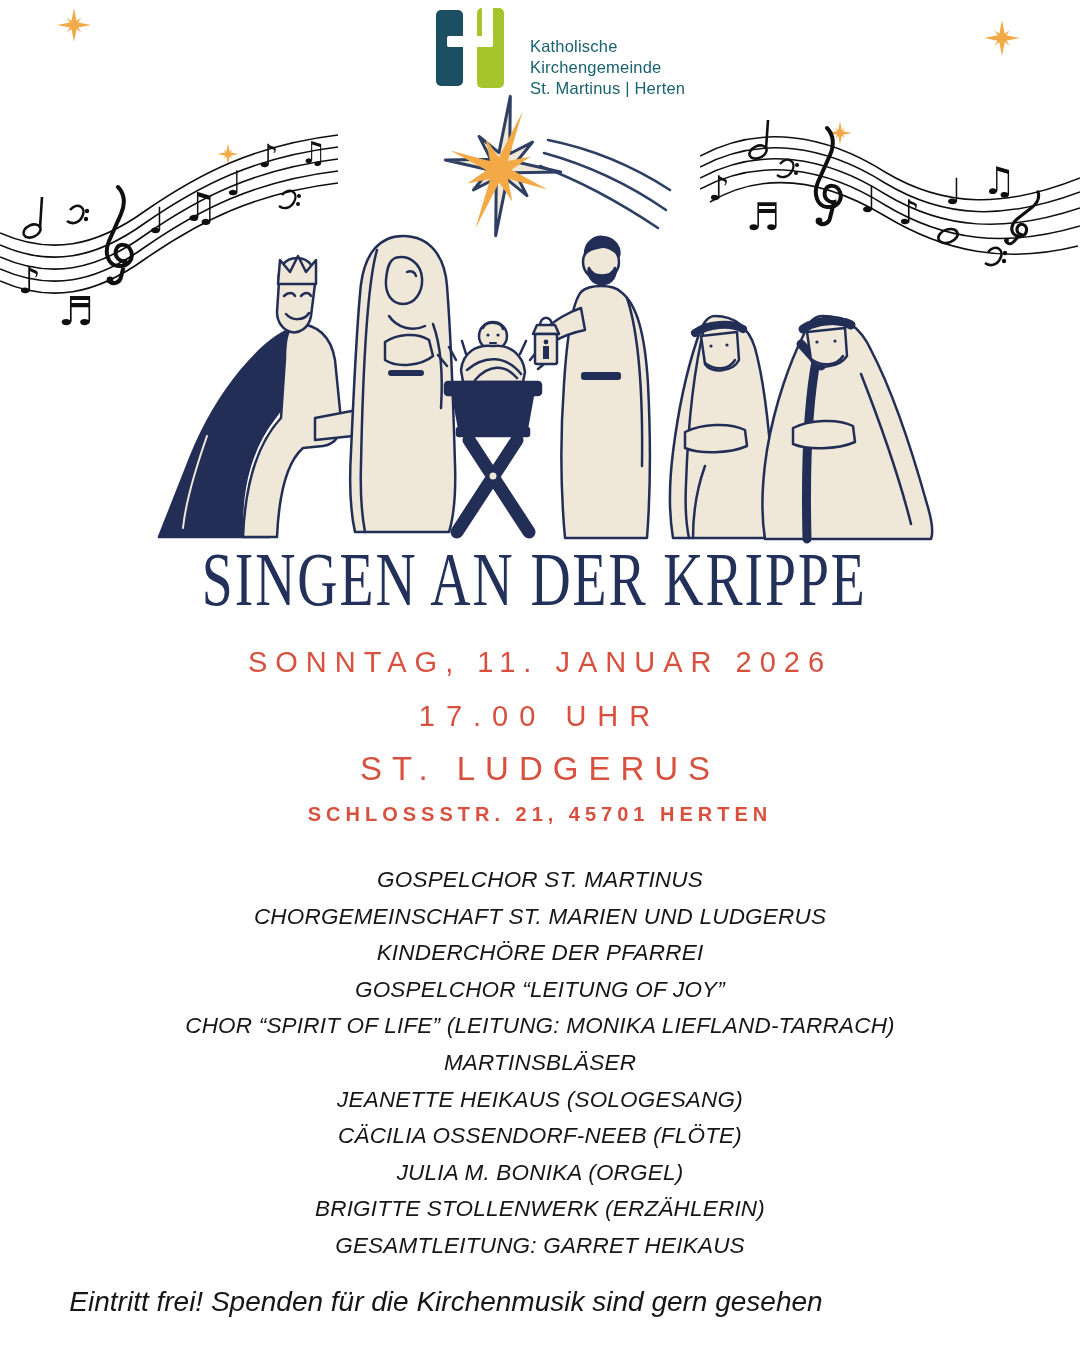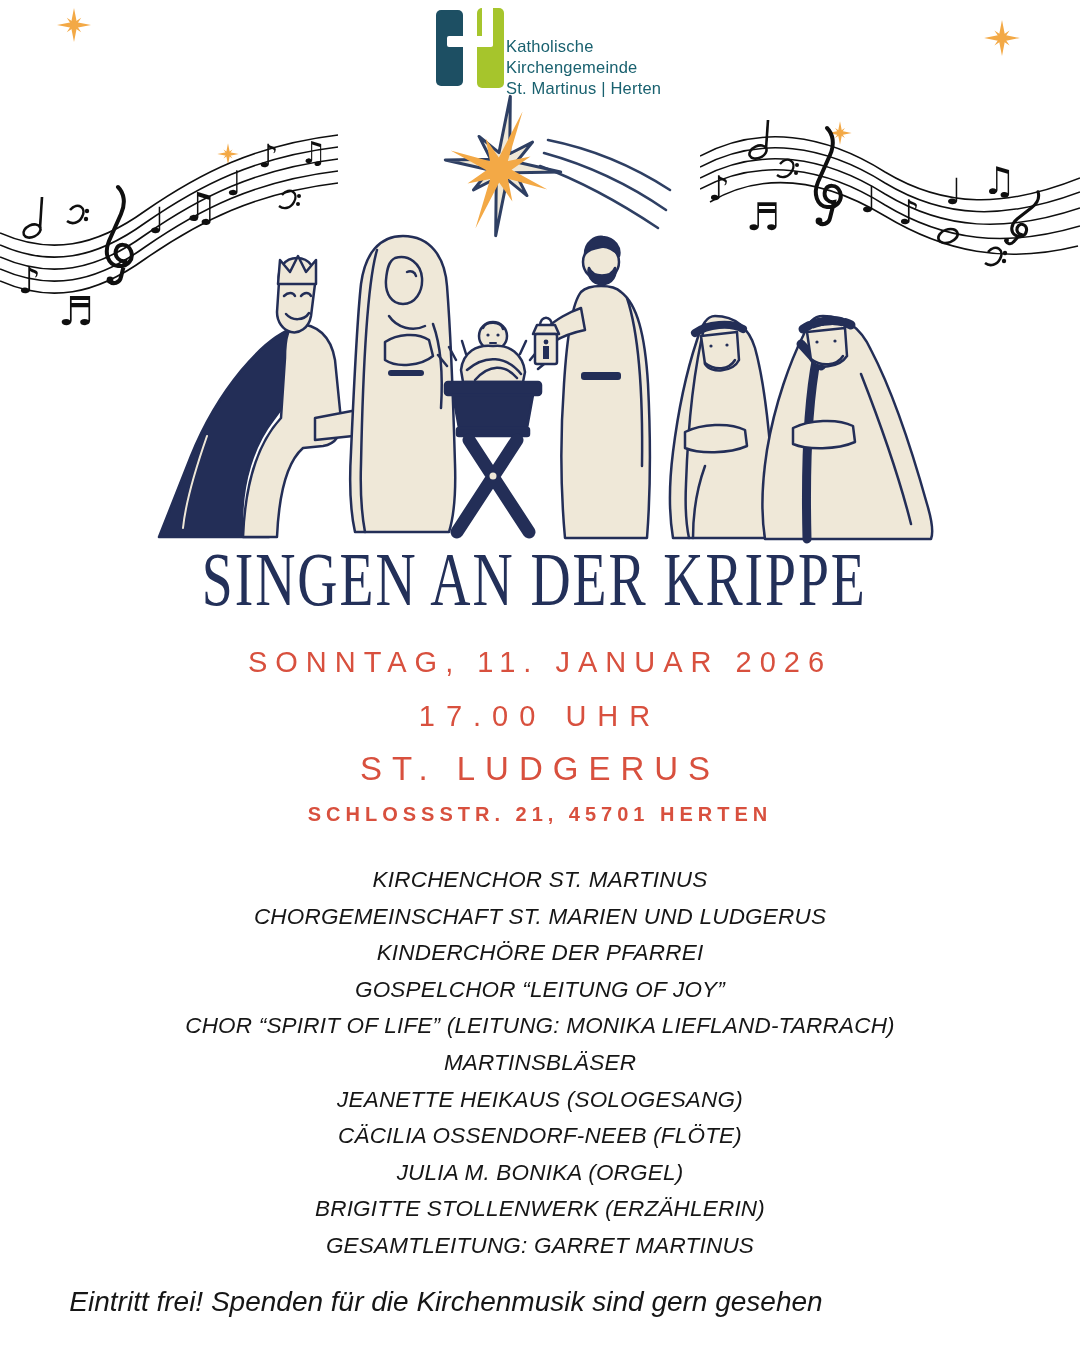--- a/index.html
+++ b/index.html
@@ -14,21 +14,21 @@
   .abs{position:absolute}
 
   
   .logo{left:436px;top:8px;display:flex;align-items:flex-start}
   .logo-mark{position:relative;width:70px;height:82px}
   .bar{position:absolute;top:2px;width:27px;height:76px;border-radius:5px}
   .bar.dark{left:0;background:var(--logo-dark)}
   .bar.green{left:41px;background:var(--logo-green);height:80px;top:0}
   .cross-h{position:absolute;left:11px;top:28px;width:46px;height:11px;background:#fff;border-radius:2px}
   .cross-v{position:absolute;left:46px;top:-2px;width:11px;height:40px;background:#fff;border-radius:2px}
-  .logo-text{margin-left:0;padding-top:28px;color:var(--logo-text);
+  .logo-text{margin-left:24px;padding-top:28px;color:var(--logo-text);
              font-size:16.5px;line-height:21px;font-weight:500;letter-spacing:.2px}
 
   
   .title{left:0;top:546px;width:1068px;text-align:center;color:var(--title-navy);
          font-family:"Liberation Serif",serif;font-weight:500;font-size:58px;letter-spacing:2px}
   .title span{display:inline-block;transform:scale(.96,1.3);transform-origin:center}
   .ev{left:0;width:1080px;text-align:center;color:var(--red);font-family:Liberation Sans, sans-serif}
   .ev-date{top:646px;font-size:29px;letter-spacing:8px}
   .ev-time{top:700px;font-size:29px;letter-spacing:11px}
   .ev-venue{top:750px;font-size:33px;letter-spacing:10px}
@@ -258,28 +258,28 @@
     </g>
   </svg>
 
   <h1 class="abs title"><span>SINGEN AN DER KRIPPE</span></h1>
   <div class="abs ev ev-date">SONNTAG, 11. JANUAR 2026</div>
   <div class="abs ev ev-time">17.00 UHR</div>
   <div class="abs ev ev-venue">ST. LUDGERUS</div>
   <div class="abs ev ev-addr">SCHLOSSSTR. 21, 45701 HERTEN</div>
 
   <div class="abs performers">
-    <div>KIRCHENCHOR ST. MARTINUS</div>
+    <div>GOSPELCHOR ST. MARTINUS</div>
     <div>CHORGEMEINSCHAFT ST. MARIEN UND LUDGERUS</div>
     <div>KINDERCHÖRE DER PFARREI</div>
     <div>GOSPELCHOR “LEITUNG OF JOY”</div>
     <div>CHOR “SPIRIT OF LIFE”  (LEITUNG: MONIKA LIEFLAND-TARRACH)</div>
     <div>MARTINSBLÄSER</div>
     <div>JEANETTE HEIKAUS (SOLOGESANG)</div>
     <div>CÄCILIA OSSENDORF-NEEB (FLÖTE)</div>
     <div>JULIA M. BONIKA (ORGEL)</div>
     <div>BRIGITTE STOLLENWERK (ERZÄHLERIN)</div>
-    <div>GESAMTLEITUNG: GARRET MARTINUS</div>
+    <div>GESAMTLEITUNG: GARRET HEIKAUS</div>
   </div>
 
   <div class="abs footer">Eintritt frei! Spenden für die Kirchenmusik sind gern gesehen</div>
 
 </div>
 
 </body></html>

